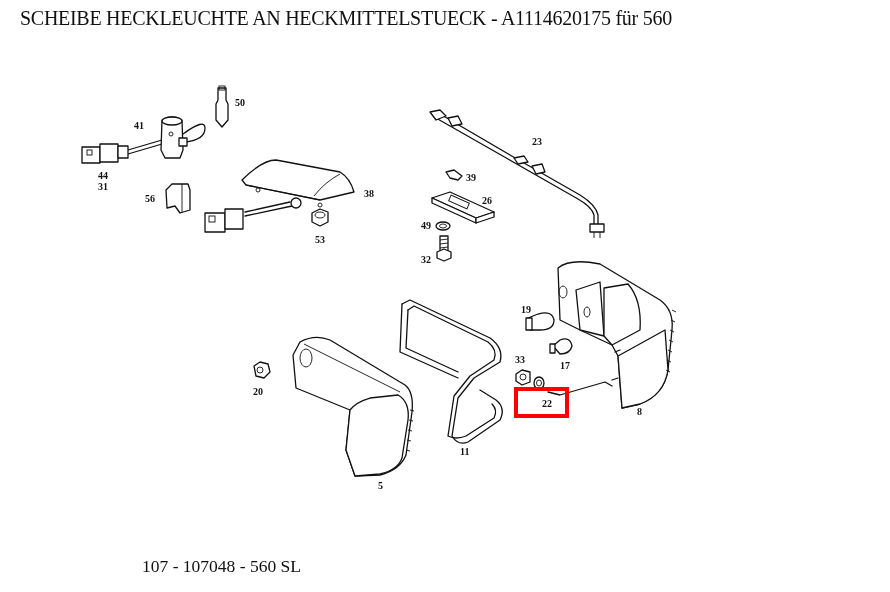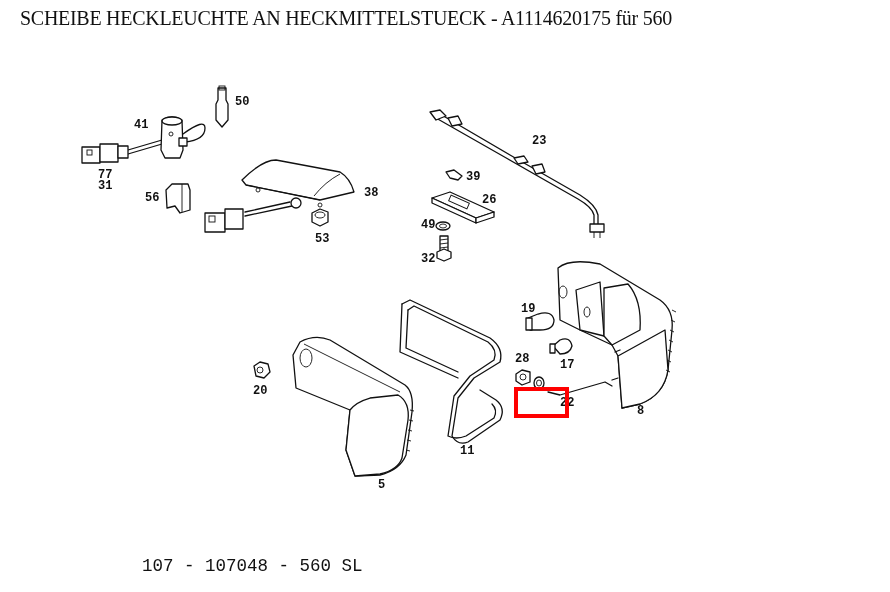--- a/index.html
+++ b/index.html
@@ -1,20 +1,20 @@
 <!DOCTYPE html>
 <html><head>
 <meta charset="utf-8">
 <style>
   html, body { margin:0; padding:0; background:#fff; }
   body { width:890px; height:592px; position:relative; overflow:hidden; }
   .title { position:absolute; left:20px; top:6px; font-family:"Liberation Serif","DejaVu Serif",serif; font-size:21.5px; color:#111; white-space:nowrap; letter-spacing:-0.3px; transform:scaleX(0.93); transform-origin:left top; }
-  .footer { position:absolute; left:142px; top:556px; font-family:Liberation Mono, monospace; font-size:17.5px; color:#111; white-space:nowrap; }
+  .footer { position:absolute; left:142px; top:556px; font-family:Liberation Serif, serif; font-size:17.5px; color:#111; white-space:nowrap; }
   .diagram { position:absolute; left:0; top:0; width:890px; height:592px; }
-  .lbl { position:absolute; font-family:Liberation Mono, monospace; font-weight:bold; font-size:12px; color:#111; line-height:11px; }
+  .lbl { position:absolute; font-family:Liberation Serif, serif; font-weight:bold; font-size:10px; color:#111; line-height:11px; }
   .hl { position:absolute; border:4px solid #ff0000; box-sizing:border-box; }
   svg .o { fill:#fff; stroke:#111; stroke-width:1.3; stroke-linejoin:round; stroke-linecap:round; }
   svg .n { fill:none; stroke:#111; stroke-width:1.3; stroke-linejoin:round; stroke-linecap:round; }
   svg .t { fill:none; stroke:#111; stroke-width:0.9; }
 </style>
 </head>
 <body>
 
 <div class="title">SCHEIBE HECKLEUCHTE AN HECKMITTELSTUECK - A1114620175 für 560</div>
 
@@ -144,34 +144,34 @@
   <g>
     <path class="n" d="M402 304 L410 300 L490 338 Q504 348 500 362 L474 378 L458 398 L452 436 Q458 446 468 442 L500 420 Q506 408 496 400 L480 390"></path>
     <path class="n" d="M408 310 L414 306 L488 342 Q498 350 494 360 L470 376 L454 396 L448 436 Q456 440 466 436 L494 418 Q498 410 492 404"></path>
     <path class="n" d="M402 304 L400 352 L458 378"></path>
     <path class="n" d="M408 310 L406 348 L458 372"></path>
   </g>
 </svg>
 
 <div class="lbl" style="left:134px;top:120px">41</div>
 <div class="lbl" style="left:235px;top:97px">50</div>
-<div class="lbl" style="left:98px;top:170px">77</div>
+<div class="lbl" style="left:98px;top:170px">44</div>
 <div class="lbl" style="left:98px;top:181px">31</div>
 <div class="lbl" style="left:145px;top:193px">56</div>
 <div class="lbl" style="left:364px;top:188px">38</div>
 <div class="lbl" style="left:315px;top:234px">53</div>
 <div class="lbl" style="left:532px;top:136px">23</div>
 <div class="lbl" style="left:466px;top:172px">39</div>
 <div class="lbl" style="left:482px;top:195px">26</div>
 <div class="lbl" style="left:421px;top:220px">49</div>
 <div class="lbl" style="left:421px;top:254px">32</div>
 <div class="lbl" style="left:521px;top:304px">19</div>
 <div class="lbl" style="left:560px;top:360px">17</div>
-<div class="lbl" style="left:515px;top:354px">28</div>
-<div class="lbl" style="left:560px;top:398px">22</div>
+<div class="lbl" style="left:515px;top:354px">33</div>
+<div class="lbl" style="left:542px;top:398px">22</div>
 <div class="lbl" style="left:637px;top:406px">8</div>
 <div class="lbl" style="left:253px;top:386px">20</div>
 <div class="lbl" style="left:378px;top:480px">5</div>
 <div class="lbl" style="left:460px;top:446px">11</div>
 
 <div class="hl" style="left:514px;top:387px;width:55px;height:31px"></div>
 
 <div class="footer">107 - 107048 - 560 SL</div>
 
 </body></html>

